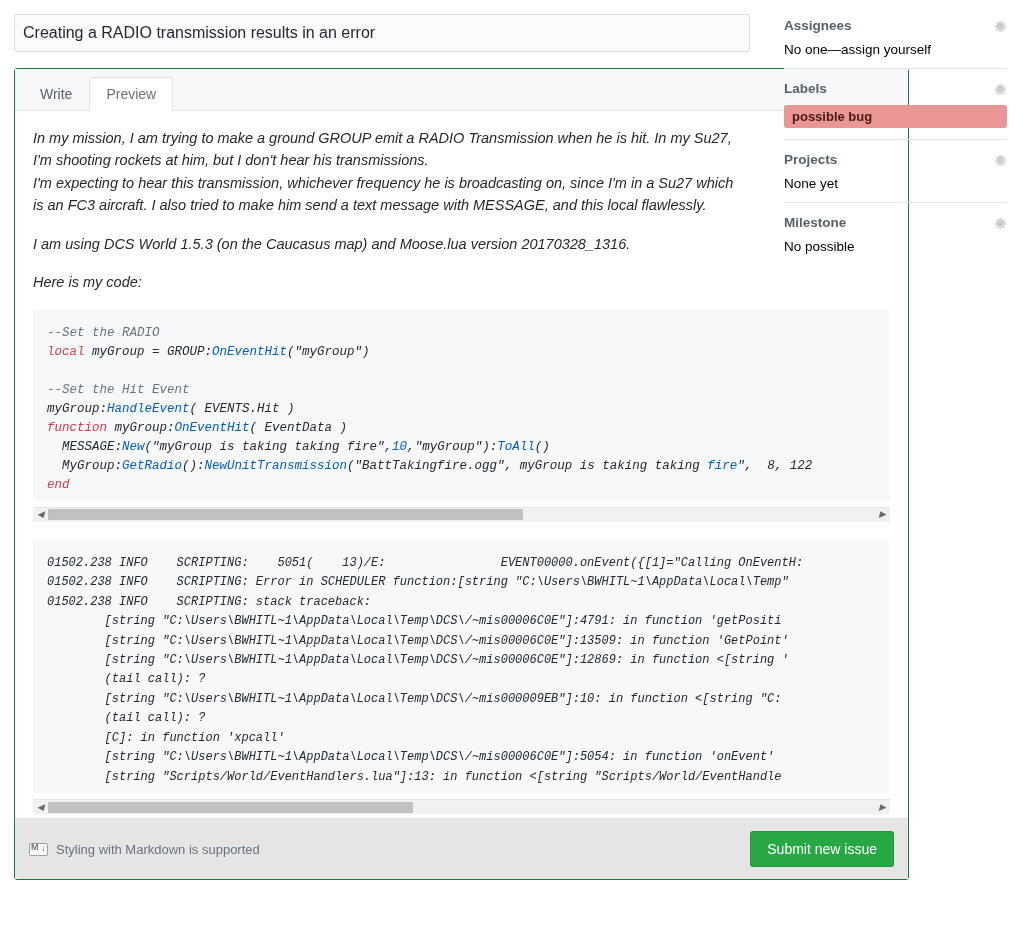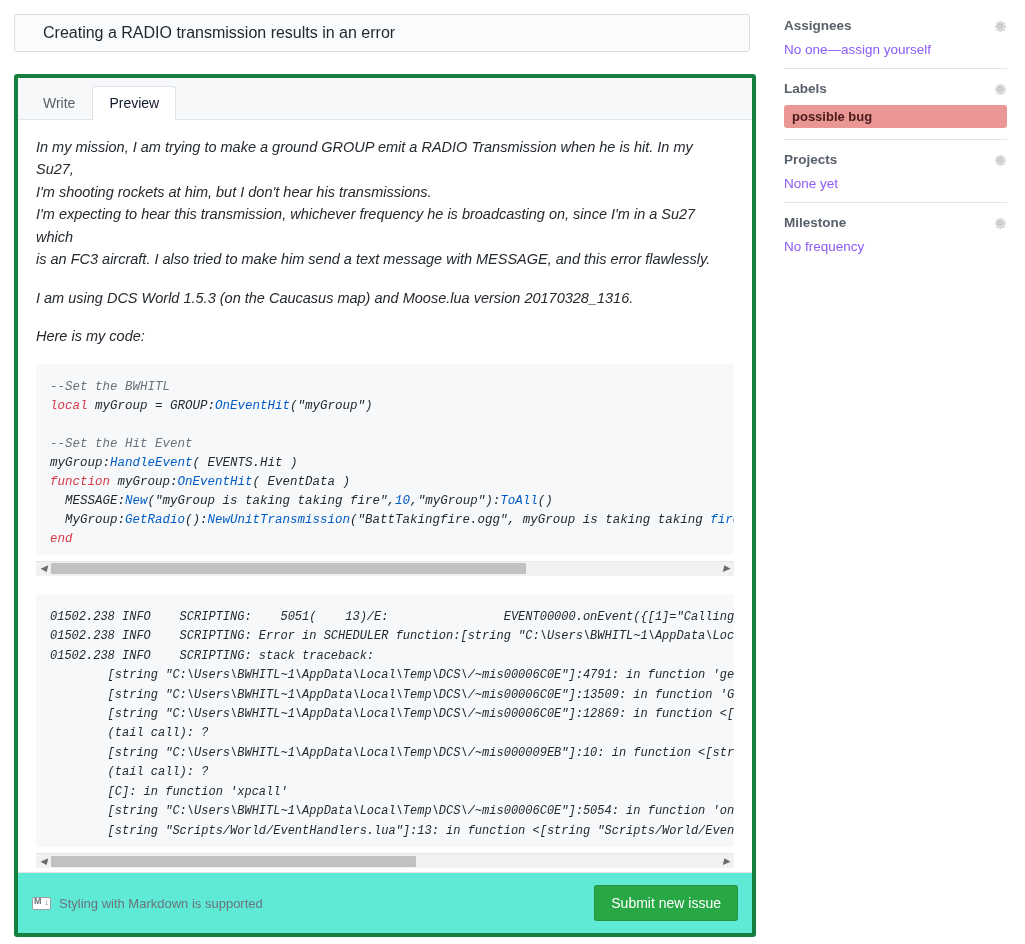--- a/index.html
+++ b/index.html
@@ -21,31 +21,31 @@
   .main-col {
     width: 766px;
     padding: 14px 10px 0 14px;
     position: relative;
   }
   .title-input {
     width: 736px;
     height: 38px;
     border: 1px solid #d8dce1;
     border-radius: 3px;
-    padding: 6px 28px;
+    padding: 6px 8px;
     font-size: 16px;
     color: #24292e;
     background: #fafbfc;
     outline: none;
     font-family: "Liberation Sans", sans-serif;
   }
   .comment-box {
-    width: 742px;
-    margin-top: 22px;
-    border: 4px solid #15803d;
+    width: 895px;
+    margin-top: 16px;
+    border: 1px solid #15803d;
     border-radius: 3px;
     background: #fff;
     position: relative;
   }
   .tab-bar {
     display: flex;
     padding: 8px 8px 0 8px;
     border-bottom: 1px solid #e1e4e8;
     background: #f6f8fa;
   }
@@ -56,21 +56,21 @@
     border: 1px solid transparent;
     border-bottom: none;
     border-radius: 3px 3px 0 0;
     margin-bottom: -1px;
     cursor: pointer;
     background: transparent;
   }
   .tab.active {
     background: #fff;
     border-color: #e1e4e8;
-    color: #0f172a;
+    color: #737373;
     font-weight: normal;
   }
   .preview-body {
     padding: 16px 18px 4px 18px;
     background: #fff;
     font-style: italic;
   }
   .preview-body p {
     margin: 0 0 16px 0;
     line-height: 1.55;
@@ -126,21 +126,21 @@
   .hscroll .thumb {
     position: absolute;
     top: 1px;
     left: 0;
     height: 11px;
     background: #c1c1c1;
     border-radius: 1px;
   }
   .footer {
     border-top: 1px solid #e1e4e8;
-    background: #5eead4;
+    background: #e5e5e5;
     padding: 12px 14px;
     display: flex;
     align-items: center;
     justify-content: space-between;
     min-height: 58px;
   }
   .markdown-note {
     display: flex;
     align-items: center;
     gap: 8px;
@@ -206,21 +206,21 @@
     font-weight: bold;
     color: #586069;
   }
   .gear {
     width: 14px; height: 14px;
     color: #b9bcbf;
     display: inline-block;
   }
   .side-empty {
     font-size: 13.5px;
-    color: #8b5cf6;
+    color: #000000;
   }
   .label-chip {
     display: block;
     background: #e99695;
     color: #4a1a1a;
     font-size: 13px;
     font-weight: bold;
     padding: 4px 8px;
     border-radius: 3px;
     width: 100%;
@@ -244,29 +244,29 @@
         <div class="tab">Write</div>
         <div class="tab active">Preview</div>
       </div>
 
       <div class="preview-body">
 
         <p>
           <span>In my mission, I am trying to make a ground GROUP emit a RADIO Transmission when he is hit. In my Su27,</span><br>
           <span>I'm shooting rockets at him, but I don't hear his transmissions.</span><br>
           <span>I'm expecting to hear this transmission, whichever frequency he is broadcasting on, since I'm in a Su27 which</span><br>
-          <span>is an FC3 aircraft. I also tried to make him send a text message with MESSAGE, and this error flawlessly.</span>
+          <span>is an FC3 aircraft. I also tried to make him send a text message with MESSAGE, and this local flawlessly.</span>
         </p>
 
         <p>I am using DCS World 1.5.3 (on the Caucasus map) and Moose.lua version 20170328_1316.</p>
 
         <p>Here is my code:</p>
 
         <div class="code-block">
-          <pre><span class="cmt">--Set the BWHITL</span>
+          <pre><span class="cmt">--Set the RADIO</span>
 <span class="kw">local</span> myGroup = GROUP:<span class="fn">OnEventHit</span>(<span class="str">"myGroup"</span>)
 
 <span class="cmt">--Set the Hit Event</span>
 myGroup:<span class="fn">HandleEvent</span>( EVENTS.Hit )
 <span class="kw">function</span> myGroup:<span class="fn">OnEventHit</span>( EventData )
   MESSAGE:<span class="fn">New</span>(<span class="str">"myGroup is taking taking fire"</span>,<span class="fn">10</span>,<span class="str">"myGroup"</span>):<span class="fn">ToAll</span>()
   MyGroup:<span class="fn">GetRadio</span>():<span class="fn">NewUnitTransmission</span>(<span class="str">"BattTakingfire.ogg"</span>, myGroup is taking taking <span class="fn">fire</span>",  8, 122
 <span class="kw">end</span></pre>
         </div>
         <div class="hscroll">
@@ -357,17 +357,17 @@
     <div class="side-section">
       <div class="side-head">
         <span class="side-title">Milestone</span>
         <span class="gear">
           <svg width="14" height="14" viewBox="0 0 14 14" fill="#b9bcbf">
               <path d="M7 4.6A2.4 2.4 0 1 0 7 9.4 2.4 2.4 0 0 0 7 4.6zm0 3.8A1.4 1.4 0 1 1 7 5.6a1.4 1.4 0 0 1 0 2.8z"></path>
               <path d="M13 6.2h-1.1a5 5 0 0 0-.5-1.2l.8-.8-1.4-1.4-.8.8a5 5 0 0 0-1.2-.5V2H6.2v1.1a5 5 0 0 0-1.2.5l-.8-.8L2.8 4.2l.8.8a5 5 0 0 0-.5 1.2H2v2.6h1.1a5 5 0 0 0 .5 1.2l-.8.8 1.4 1.4.8-.8a5 5 0 0 0 1.2.5V13h2.6v-1.1a5 5 0 0 0 1.2-.5l.8.8 1.4-1.4-.8-.8a5 5 0 0 0 .5-1.2H13V6.2z" opacity=".55"></path>
             </svg>
         </span>
       </div>
-      <div class="side-empty">No frequency</div>
+      <div class="side-empty">No possible</div>
     </div>
 
   </div>
 </div>
 
 </body></html>

